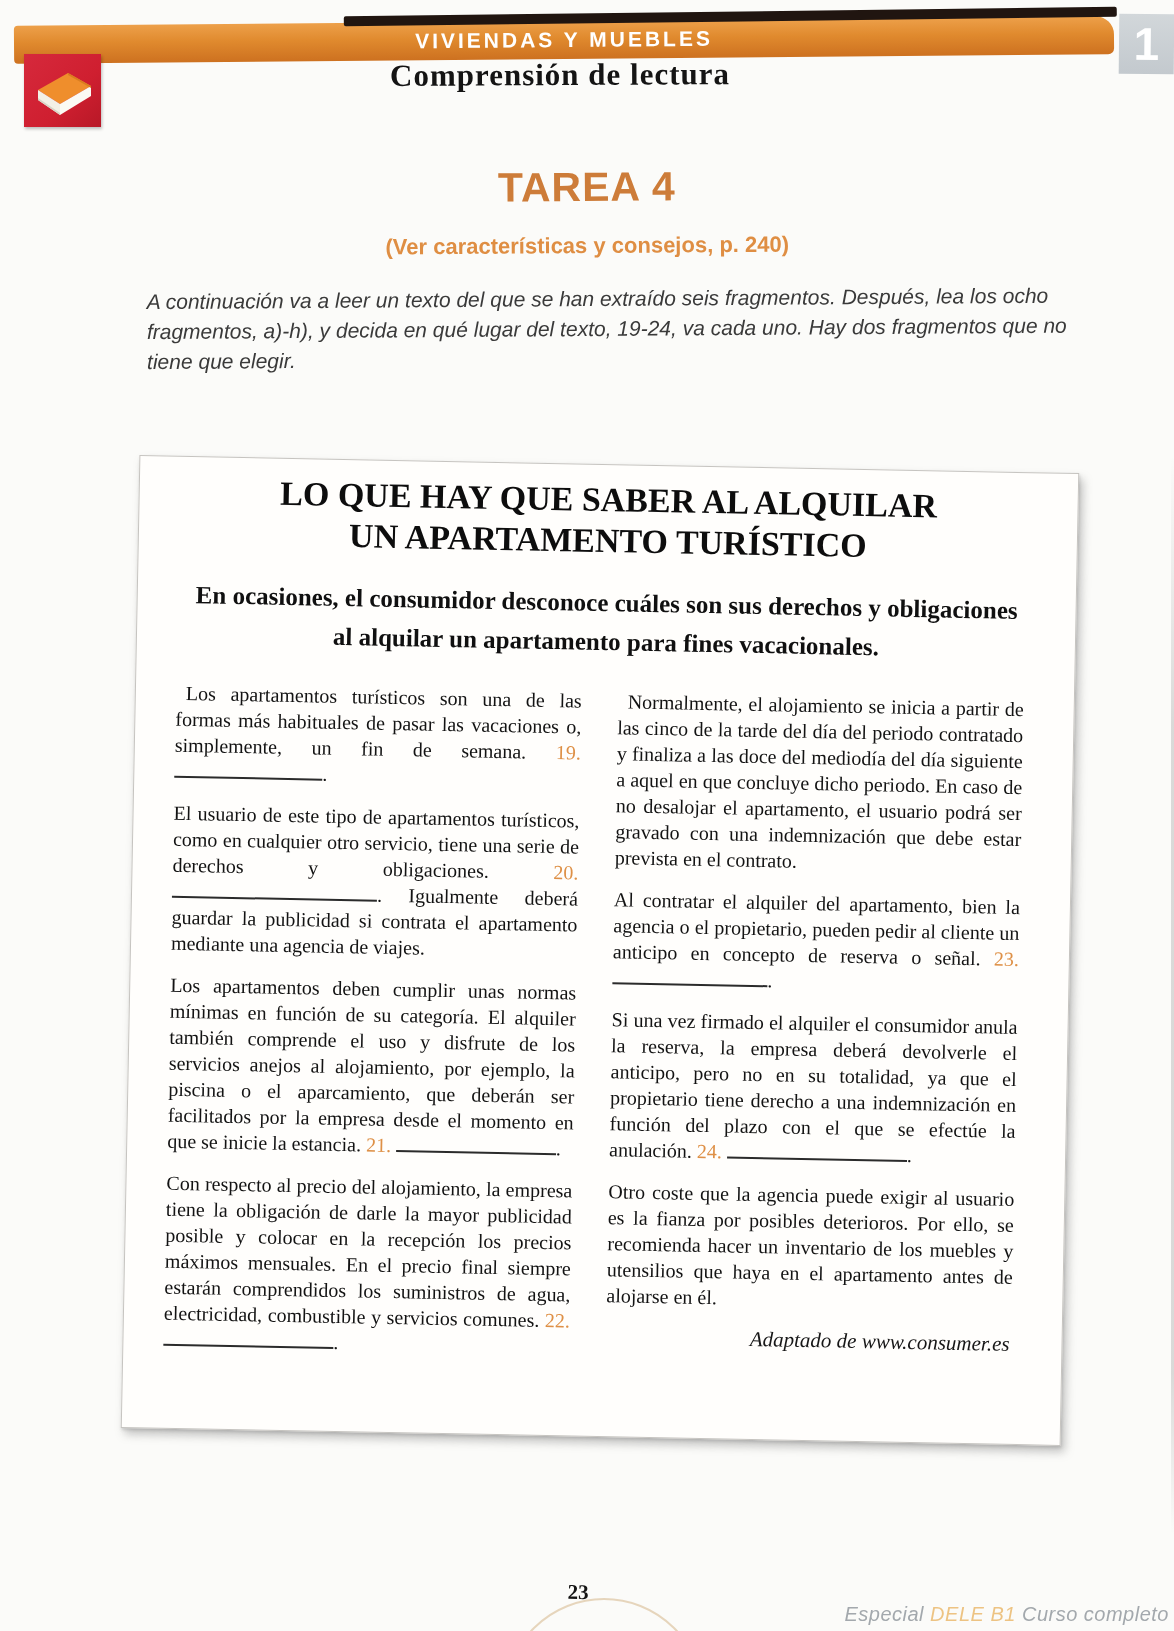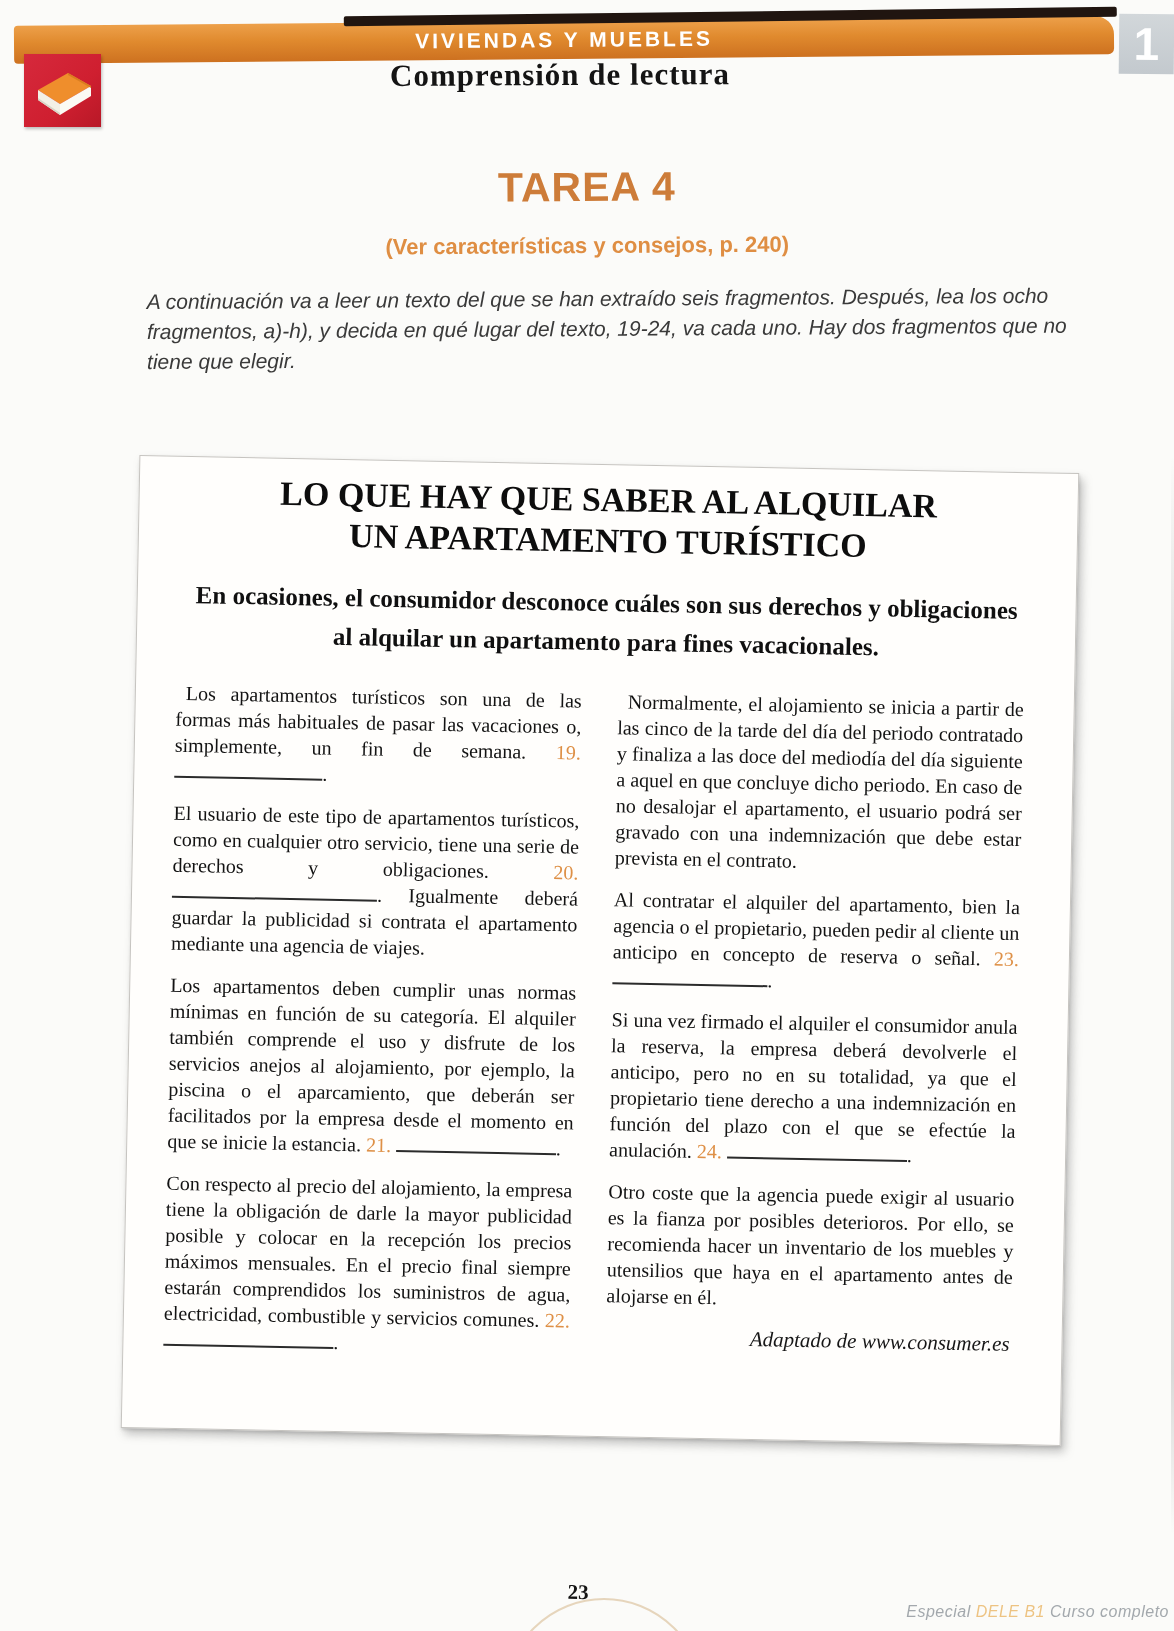--- a/index.html
+++ b/index.html
@@ -109,21 +109,21 @@
     position:absolute; left:548px; top:1580px; width:60px; text-align:center;
     font-size:21px; font-weight:bold; color:#141414; transform:rotate(1deg);
   }
   .arc {
     position:absolute; left:504px; top:1598px; width:200px; height:200px;
     border-radius:50%; border:2px solid #e6d5bc; background:transparent;
   }
   .edition {
     position:absolute; right:5px; top:1603px; white-space:nowrap;
     font-family:"Liberation Sans", sans-serif; font-style:italic;
-    font-size:16px; color:#9aa0a5; letter-spacing:.5px;
+    font-size:20px; color:#9aa0a5; letter-spacing:.5px;
     opacity:.9; filter:blur(.2px);
   }
   .edition .hl { color:#ecbe77; }
 
   .page-edge-shadow {
     position:absolute; right:0; top:455px; width:3px; height:1080px;
     background:linear-gradient(180deg, rgba(140,140,140,0) 0%,
       rgba(140,140,140,.30) 25%, rgba(140,140,140,.30) 85%, rgba(140,140,140,0) 100%);
   }
 </style>

